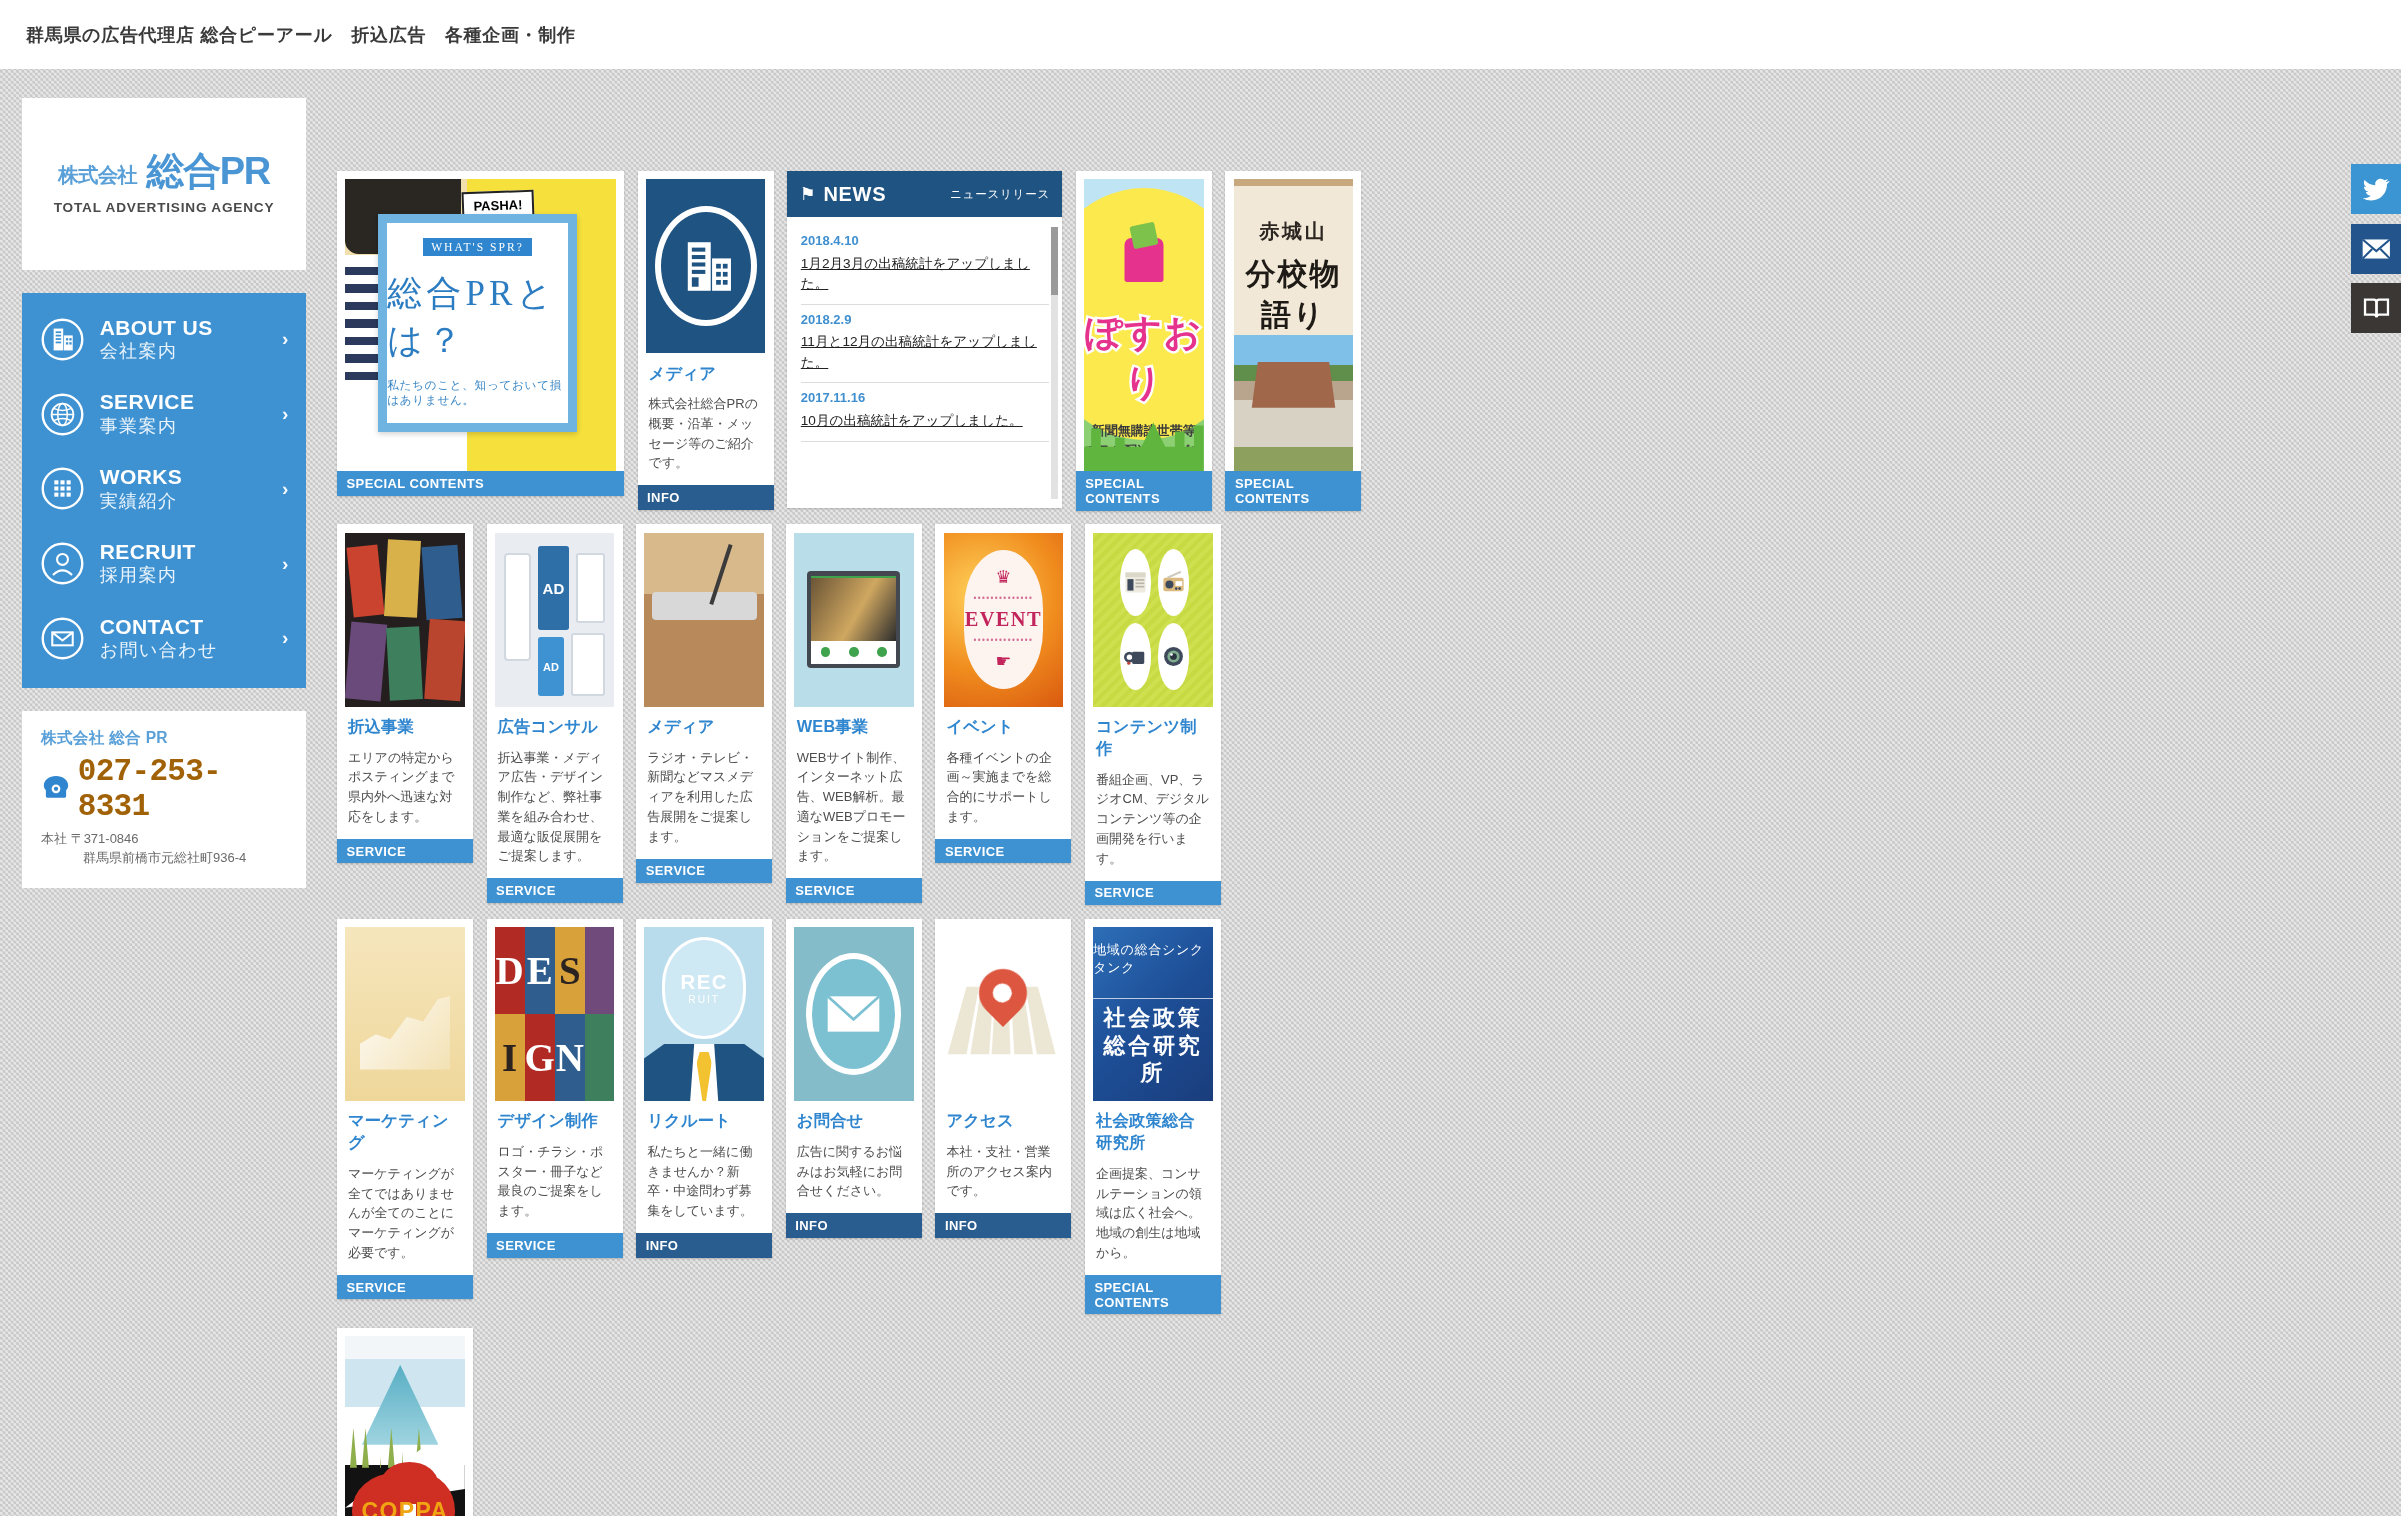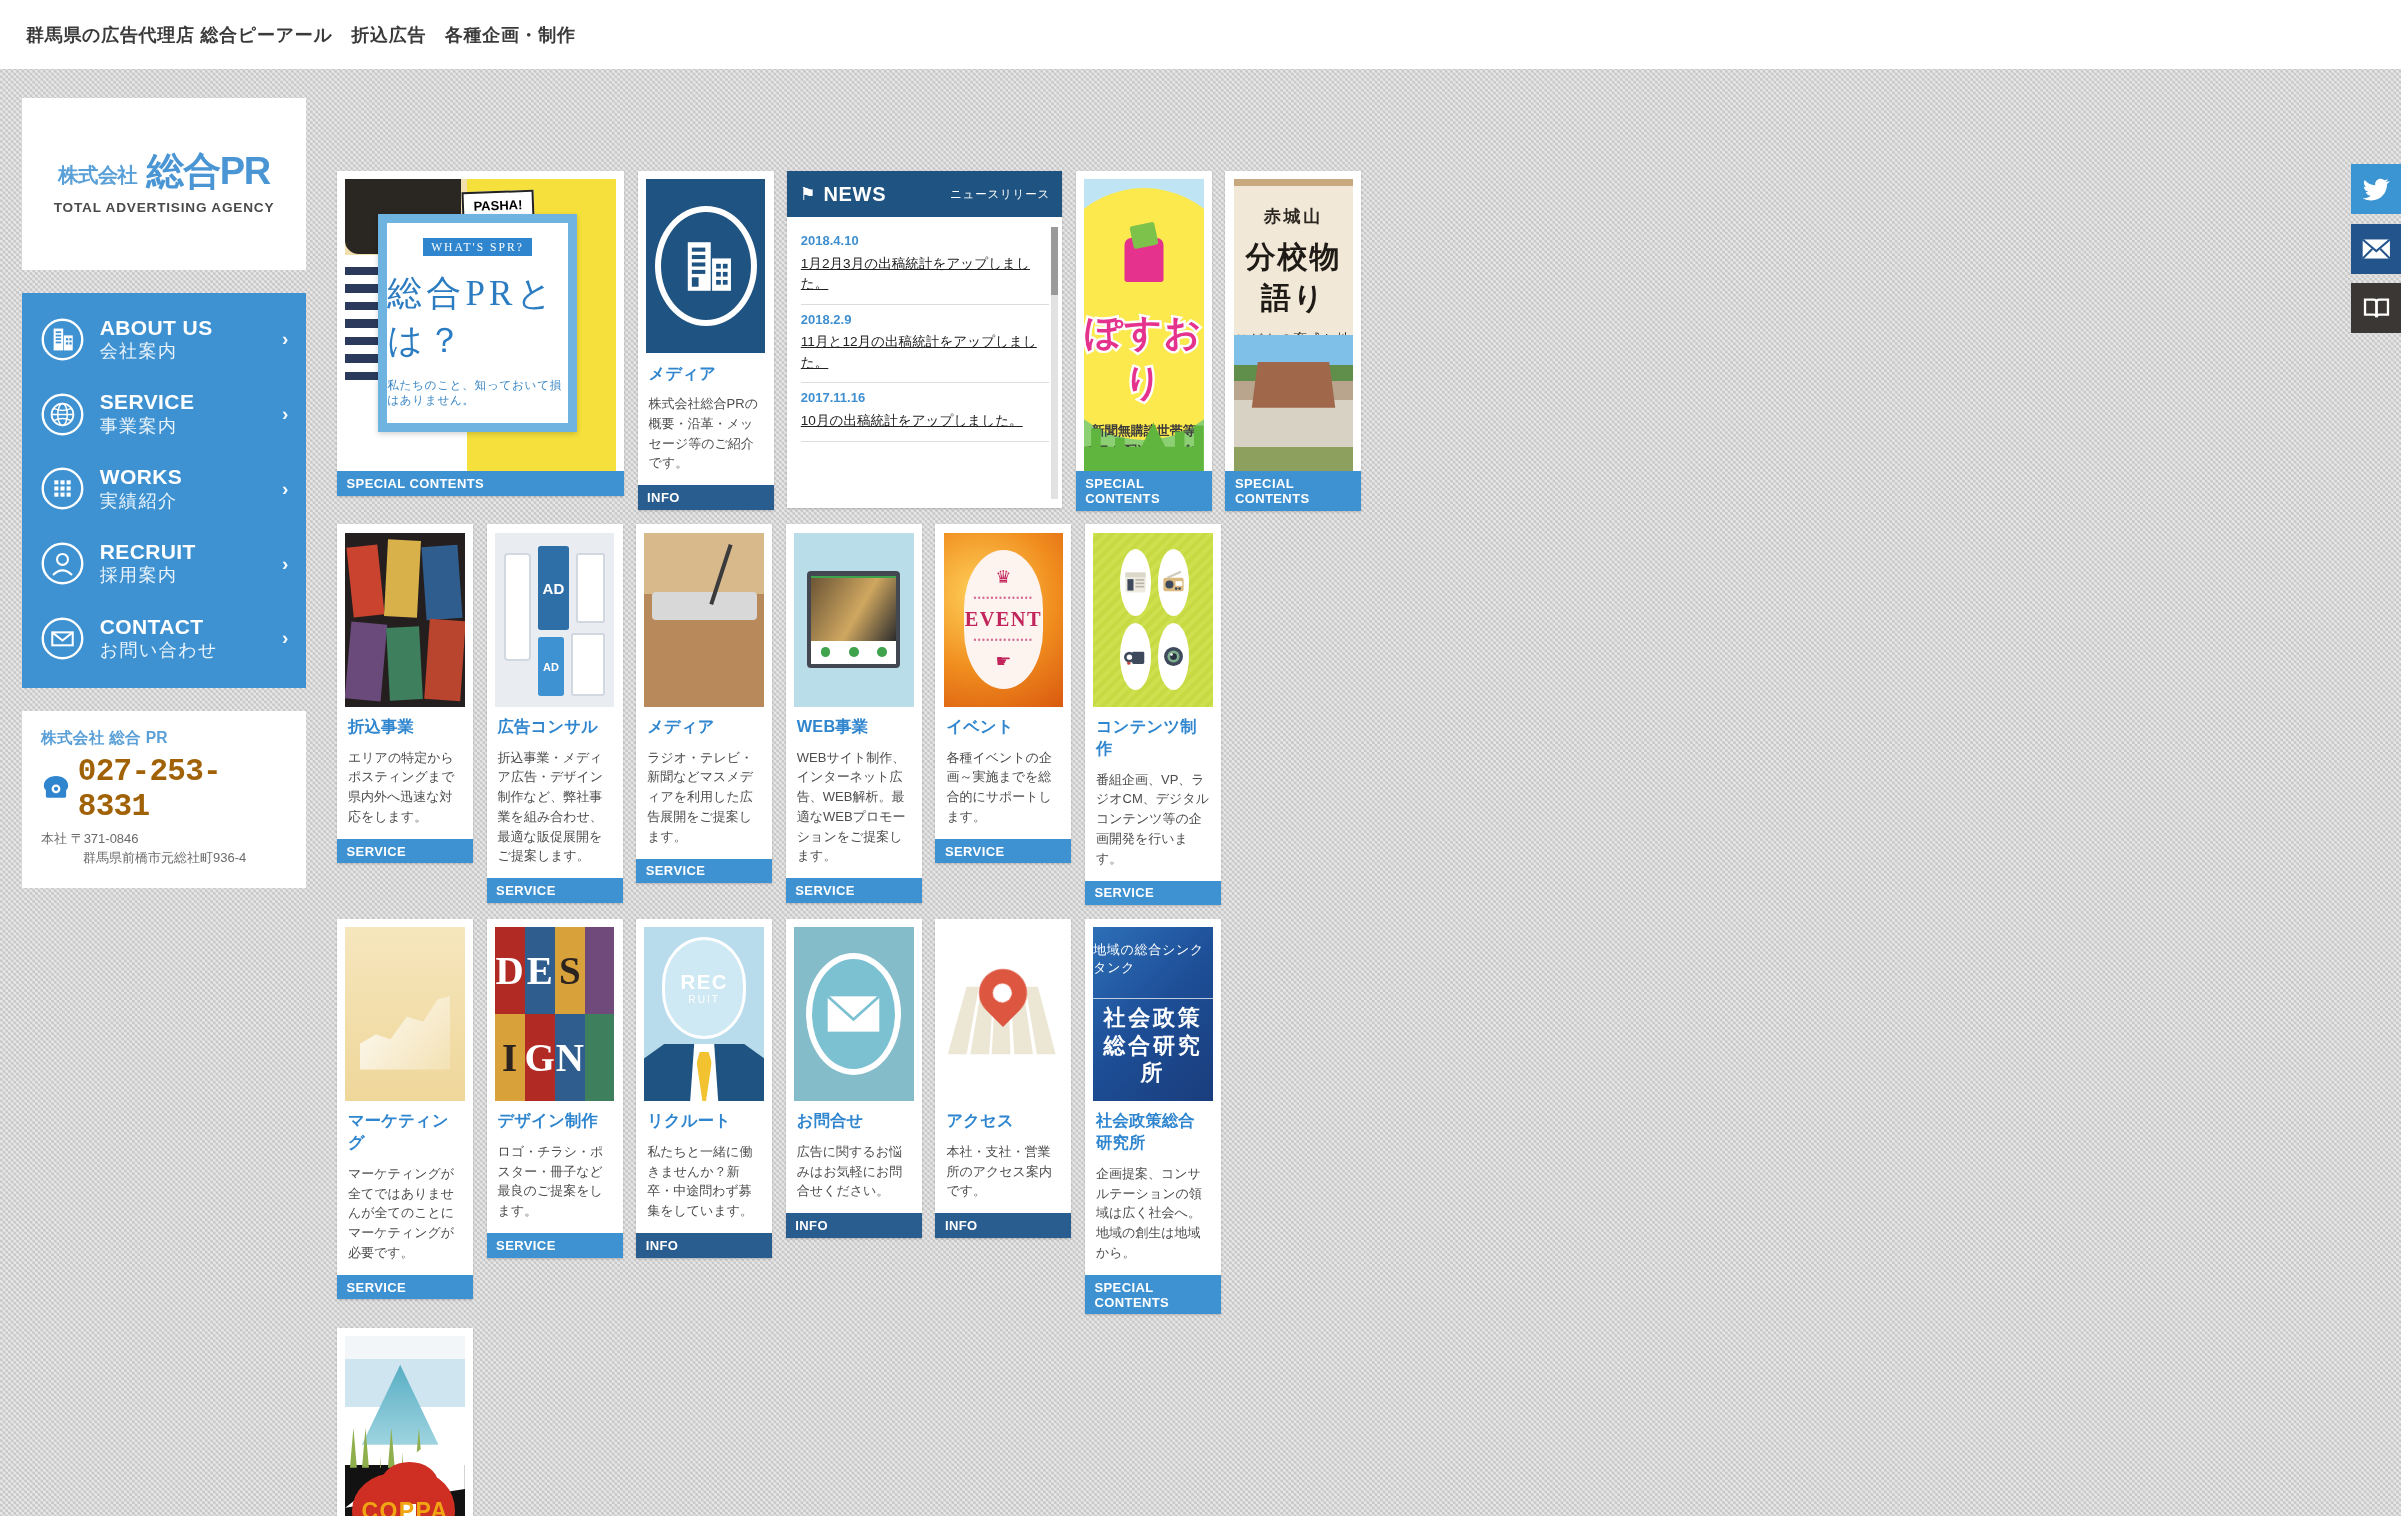--- a/index.html
+++ b/index.html
@@ -121,21 +121,21 @@
   .th-posuori .sun { position: absolute; left: 50%; top: 46%; transform: translate(-50%,-50%); width: 218px; height: 252px; background: #fbe94e; border-radius: 50%; }
   .th-posuori .txt { position: absolute; left: 0; right: 0; top: 44%; text-align: center; }
   .th-posuori .logo { font-size: 37px; font-weight: bold; color: #e5338d; -webkit-text-stroke: 4.8px #fff; paint-order: stroke fill; letter-spacing: 1.4px; }
   .th-posuori .sub { font-size: 13px; font-weight: bold; color: #3b3b3b; line-height: 1.5; margin-top: 13.6px; }
   .th-posuori .box { position: absolute; left: 50%; top: 20%; transform: translateX(-50%); width: 39px; height: 44px; background: #e5338d; border-radius: 6.8px 6.8px 2.7px 2.7px; }
   .th-posuori .box:after { content:""; position:absolute; left: 6.8px; top: -13.6px; width: 24.5px; height: 23px; background: #7dc24a; border-radius: 2.7px; transform: rotate(-12deg); }
   .th-posuori .city { position: absolute; left: 0; bottom: 0; width: 100%; height: 61px; background: #5fb53d; clip-path: polygon(0 60%,6% 60%,6% 30%,14% 30%,14% 60%,26% 60%,26% 45%,34% 45%,34% 60%,48% 60%,58% 20%,68% 60%,76% 60%,76% 35%,84% 35%,84% 60%,92% 60%,92% 25%,100% 25%,100% 100%,0 100%); }
 
   .th-bunko { height: 292px; background: #f2e8d7; position: relative; }
   .th-bunko .top { height: 6.8px; background: #c8a97d; }
-  .th-bunko .t1 { text-align: center; font-size: 17px; font-weight: bold; color: #2b2621; margin-top: 19px; letter-spacing: 2.7px; font-family: Liberation Mono, monospace; }
+  .th-bunko .t1 { text-align: center; font-size: 20px; font-weight: bold; color: #2b2621; margin-top: 32px; letter-spacing: 2.7px; font-family: Liberation Mono, monospace; }
   .th-bunko .t2 { text-align: center; font-size: 30px; font-weight: bold; color: #1e1a16; margin-top: 9.5px; letter-spacing: 2px; }
   .th-bunko .t3 { text-align: center; font-size: 13px; color: #2b2621; margin-top: 11px; letter-spacing: 1.4px; }
   .th-bunko .photo { position: absolute; left: 0; right: 0; bottom: 0; height: 136px;
     background: linear-gradient(180deg,#7fc0e8 0 22%, #5f8f4a 22% 34%, #b9a58e 34% 48%, #d8d2c4 48% 82%, #8ea05e 82% 100%); }
   .th-bunko .photo:after { content:""; position:absolute; left: 18%; top: 18%; width: 64%; height: 34%; background:#a0674a; transform: perspective(41px) rotateX(8deg); }
 
   .th-orikomi { height: 174px; background: #241f1e; position: relative; overflow: hidden; }
   .th-orikomi i { position: absolute; display: block; }
   .th-design { height: 174px; background: #191014; display: grid; grid-template-columns: 1fr 1fr 1fr 1fr; grid-template-rows: 1fr 1fr; }
   .th-design span { display: flex; align-items: center; justify-content: center; font-size: 39px; font-weight: bold; font-family: "Liberation Serif", serif; color: #fff; }

